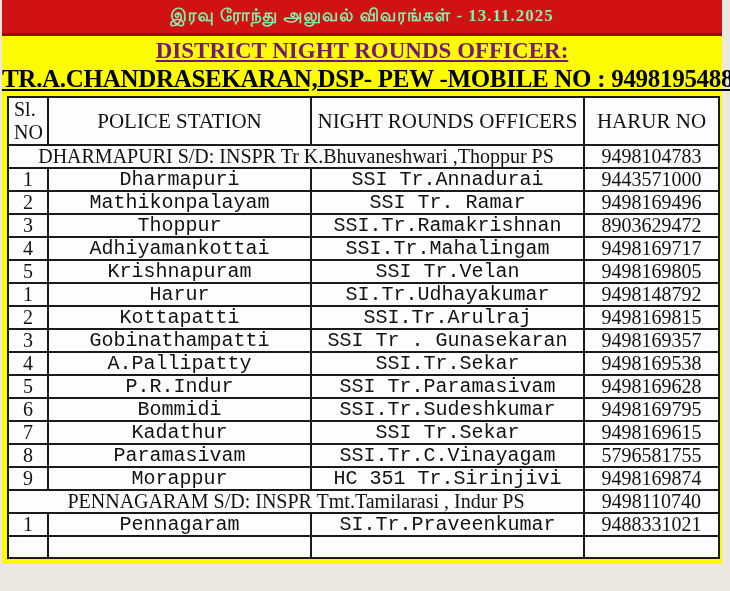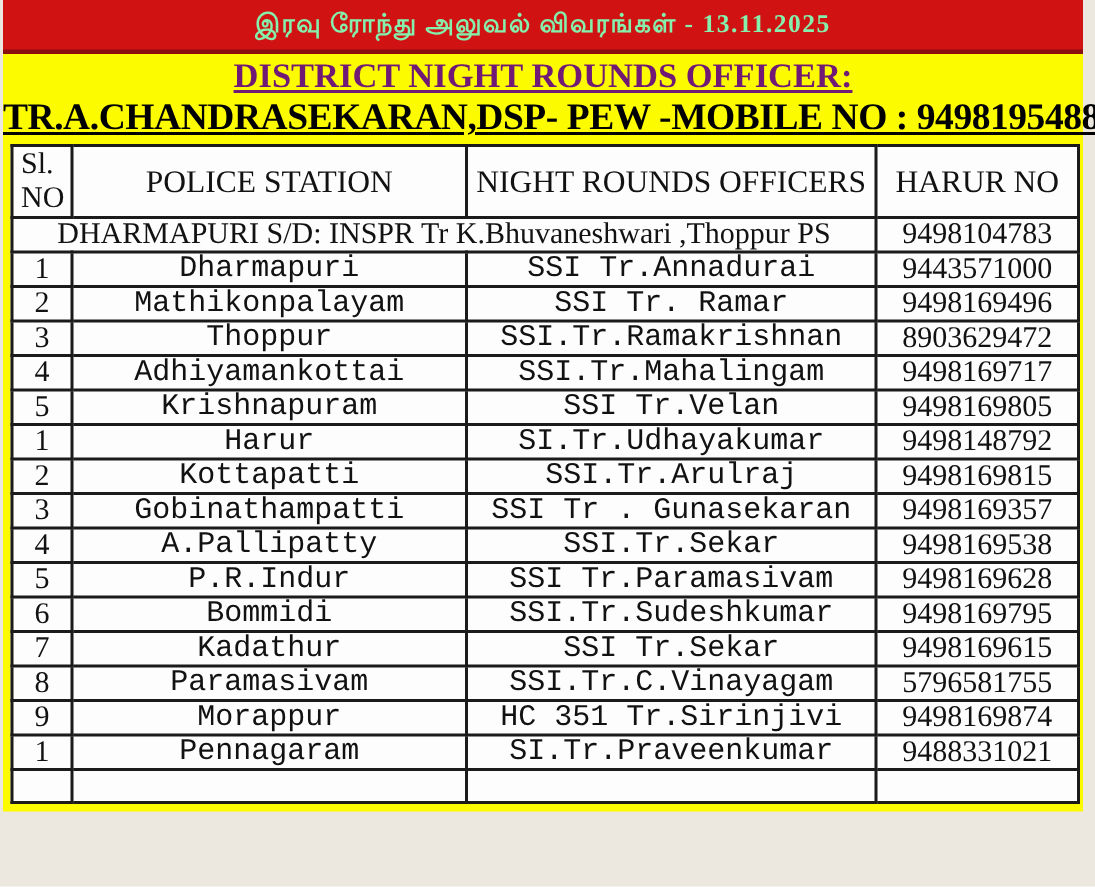--- a/index.html
+++ b/index.html
@@ -167,20 +167,24 @@
           <td class="c-mo">5796581755</td>
         </tr>
         <tr class="d">
           <td class="c-sl">9</td>
           <td class="c-st">Morappur</td>
           <td class="c-of">HC 351 Tr.Sirinjivi</td>
           <td class="c-mo">9498169874</td>
         </tr>
 
         <tr class="d">
+          <td class="c-sec" colspan="3">PENNAGARAM S/D:  INSPR  Tmt.Tamilarasi  , Indur PS</td>
+          <td class="c-mo">9498110740</td>
+        </tr>
+        <tr class="d">
           <td class="c-sl">1</td>
           <td class="c-st">Pennagaram</td>
           <td class="c-of">SI.Tr.Praveenkumar</td>
           <td class="c-mo">9488331021</td>
         </tr>
 
         <tr class="d">
           <td class="c-sl"></td>
           <td class="c-st"></td>
           <td class="c-of"></td>

